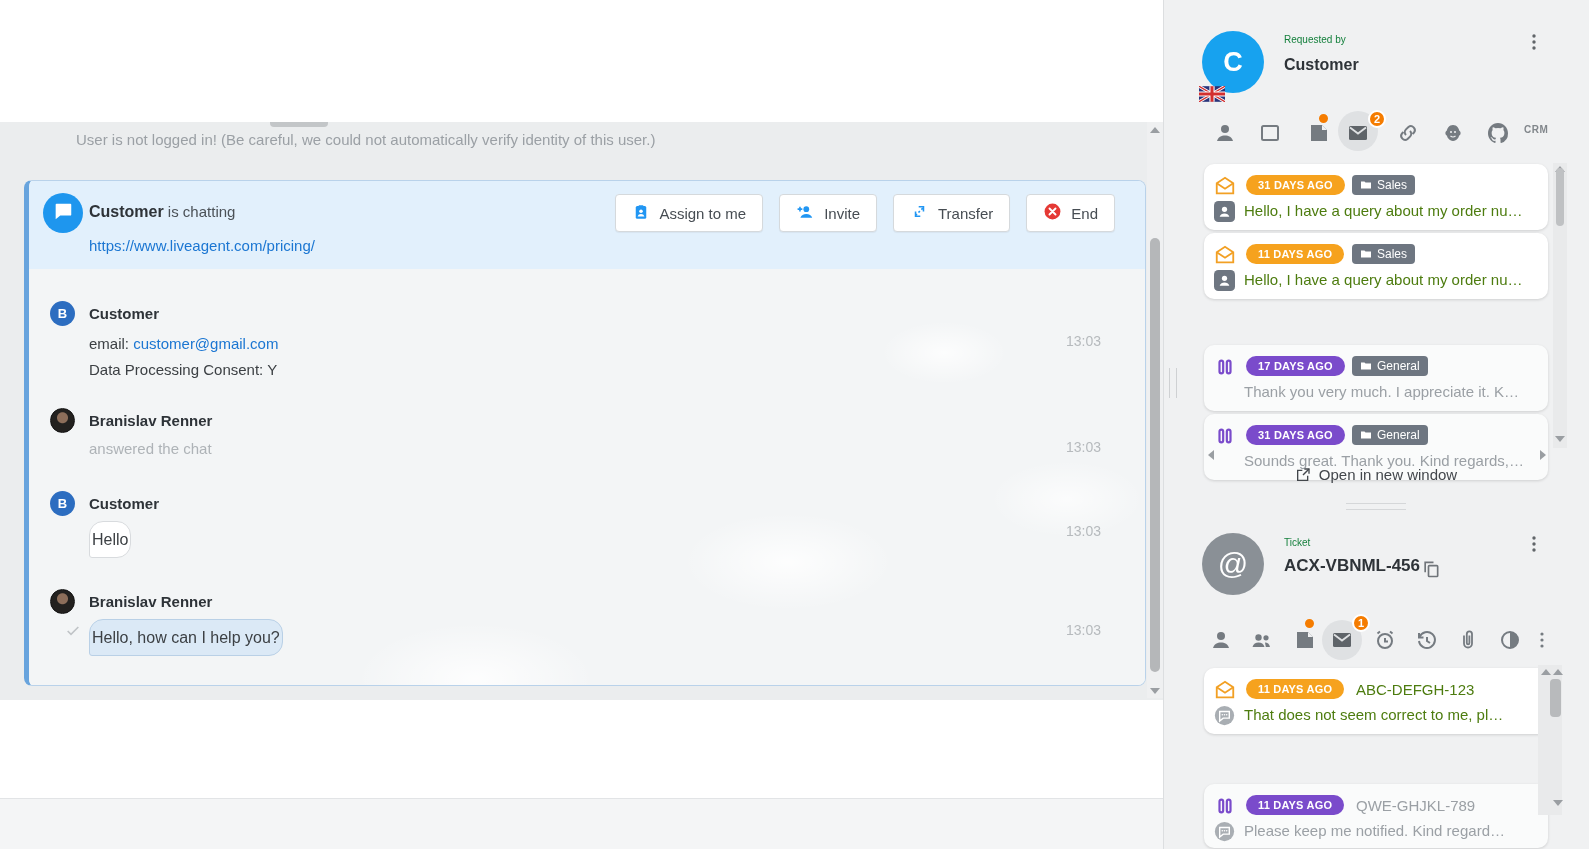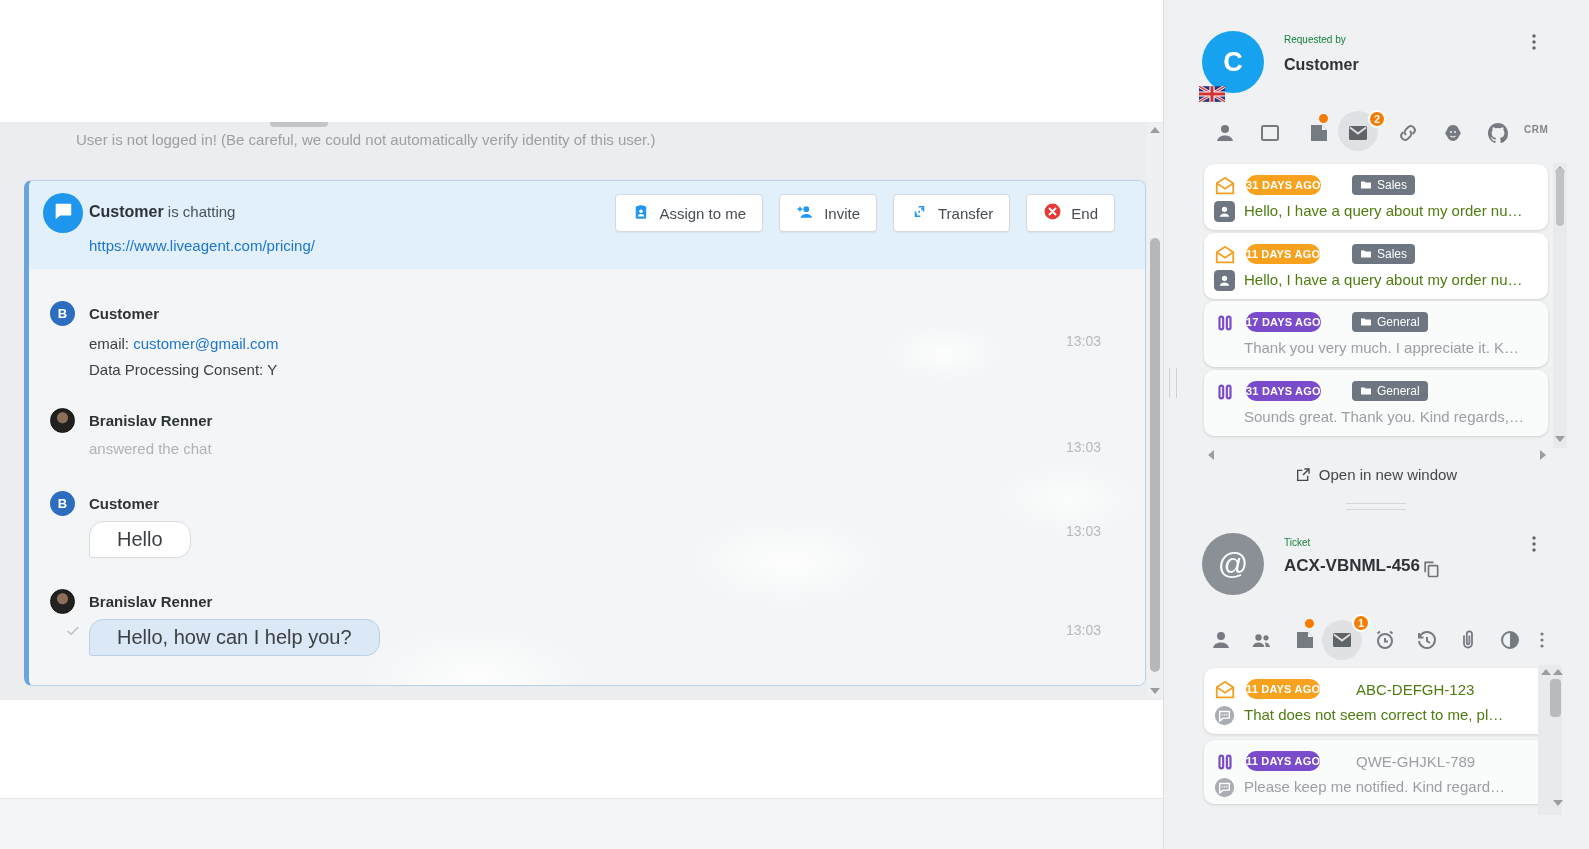--- a/index.html
+++ b/index.html
@@ -33,21 +33,21 @@
       radial-gradient(170px 80px at 40% 98%, rgba(255,255,255,.85), rgba(255,255,255,0) 70%),
       #f3f5f6; }
   .msg-avatar { position:absolute; width:25px; height:25px; border-radius:50%; display:flex; align-items:center; justify-content:center; }
   .av-b { background:#2c6dc0; color:#fff; font-size:13px; font-weight:bold; }
   .av-photo { background:radial-gradient(circle at 50% 38%, #8d6e5a 0 5px, #23211f 6px); border:1px solid #111; }
   .msg-name { position:absolute; font-size:15px; font-weight:bold; color:#2e3338; }
   .msg-line { position:absolute; font-size:15px; color:#3c4044; }
   .msg-line a { color:#1b76d2; text-decoration:none; cursor:pointer; }
   .msg-sys { position:absolute; font-size:15px; color:#aeb3b7; }
   .msg-time { position:absolute; right:44px; font-size:14px; color:#b6babd; }
-  .bubble { position:absolute; height:37px; display:flex; align-items:center; padding:0 27px; font-size:20px; color:#3c4044; }
+  .bubble { position:absolute; height:37px; display:flex; align-items:center; padding:0 2px; font-size:16px; color:#3c4044; }
   .bubble-cust { background:#fff; border:1px solid #d8dbde; border-radius:14px 14px 14px 3px; }
   .bubble-agent { background:#dbe9f6; border:1px solid #b9d0e6; border-radius:14px 14px 14px 3px; }
   .check { position:absolute; color:#c0c4c7; }
 
   
   .m-scroll { position:absolute; left:1147px; top:122px; width:16px; height:576px; background:#eff0f1; }
   .m-thumb { position:absolute; left:1150px; top:238px; width:10px; height:434px; background:#b5b7b9; border-radius:5px; }
   .arrow { position:absolute; width:0; height:0; }
   .arr-up { border-left:5px solid transparent; border-right:5px solid transparent; border-bottom:6px solid #9a9ea2; }
   .arr-down { border-left:5px solid transparent; border-right:5px solid transparent; border-top:6px solid #9a9ea2; }
@@ -68,23 +68,23 @@
   .flag { position:absolute; left:35px; top:86px; width:26px; height:16px; }
 
   .icon-btn { position:absolute; width:24px; height:24px; color:#757b81; cursor:pointer; }
   .sel-circle { position:absolute; width:40px; height:40px; border-radius:50%; background:#dfe1e3; }
   .dot-badge { position:absolute; width:13px; height:13px; border-radius:50%; background:#f57c00; border:2px solid #f0f1f2; }
   .num-badge { position:absolute; min-width:18px; height:18px; border-radius:9px; background:#f57c00; border:2px solid #fff;
     color:#fff; font-size:11px; font-weight:bold; display:flex; align-items:center; justify-content:center; padding:0 3px; }
 
   .tk-card { position:absolute; left:40px; width:344px; background:#fff; border-radius:10px;
     box-shadow:0 1px 3px rgba(0,0,0,.14); cursor:pointer; }
-  .tk-card.read { background:#fafbfb; }
+  .tk-card.read { background:#fafbfb;margin-top:44px; }
   .tk-lead { position:absolute; left:10px; top:11px; width:22px; height:22px; }
-  .pill { position:absolute; left:42px; top:11px; height:20px; border-radius:10px; padding:0 0;
+  .pill { position:absolute; left:42px; top:11px; height:20px; border-radius:10px; padding:0 12px;
     font-size:11px; font-weight:bold; color:#fff; display:flex; align-items:center; letter-spacing:.2px; }
   .pill-orange { background:#f6a21e; }
   .pill-purple { background:#7a4bcb; }
   .dept-tag { position:absolute; top:11px; height:20px; border-radius:4px; padding:0 8px; background:#6e7681;
     color:#fff; font-size:12px; display:flex; align-items:center; gap:5px; }
   .tk-code { position:absolute; top:13px; font-size:15px; }
   .tk-icon2 { position:absolute; left:10px; top:37px; width:21px; height:21px; }
   .tk-snippet { position:absolute; left:40px; top:38px; width:292px; font-size:15px; white-space:nowrap; overflow:hidden; }
   .t-dark { color:#4d7c0f; } .t-muted { color:#9ba0a5; }
 

